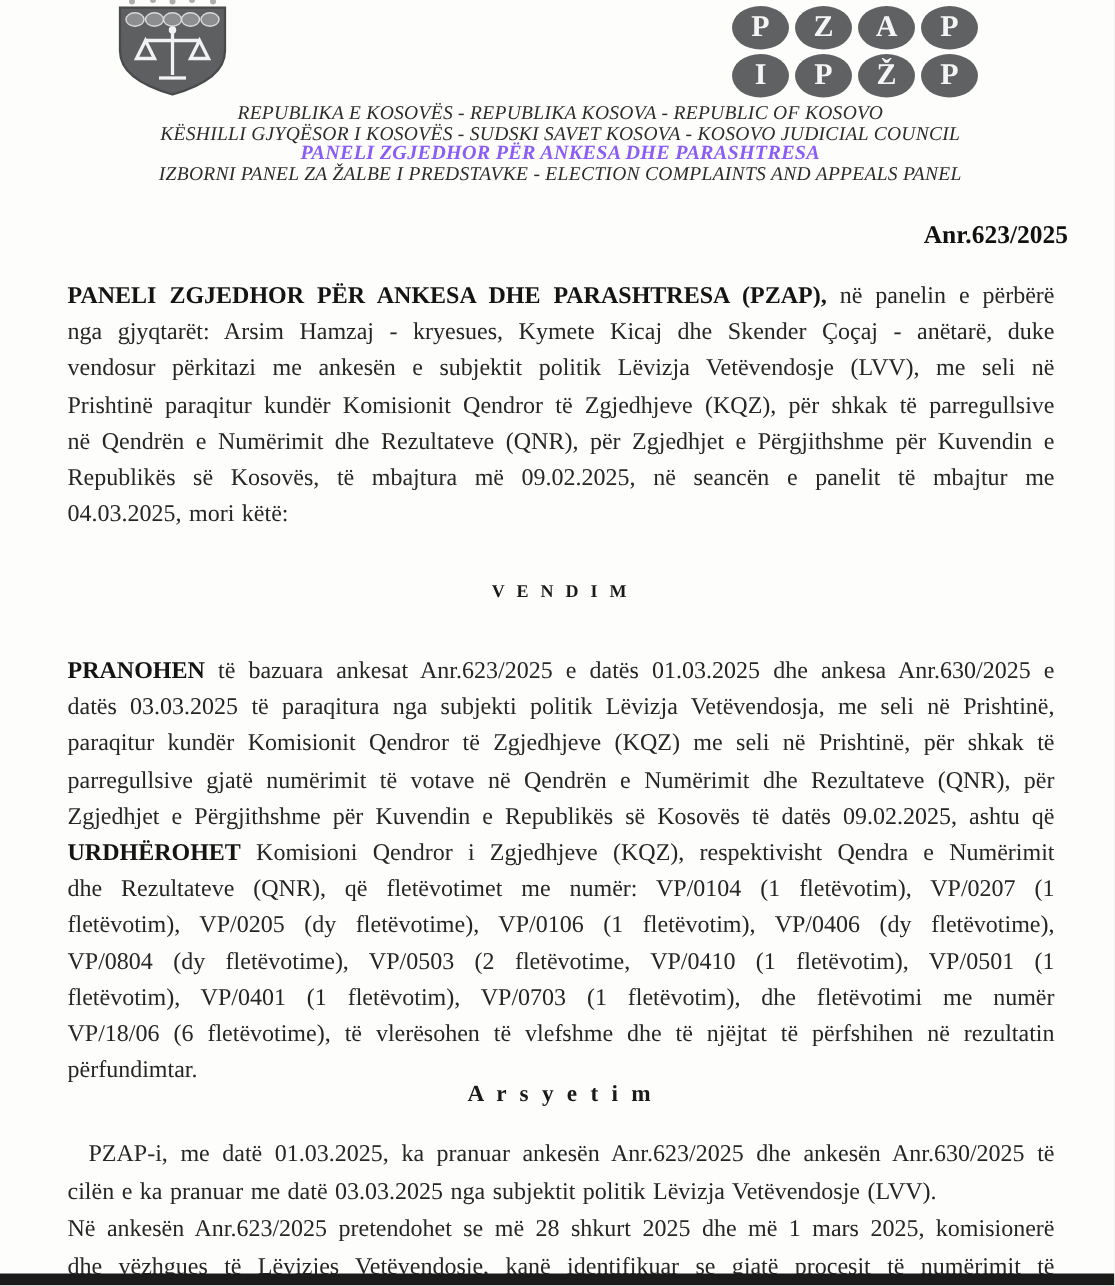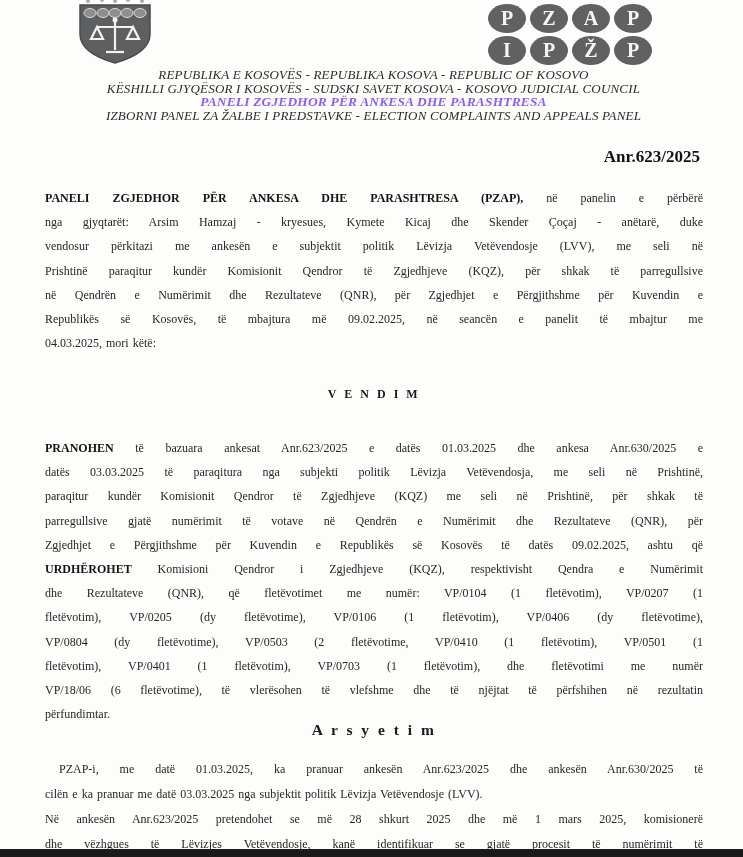--- a/index.html
+++ b/index.html
@@ -26,24 +26,24 @@
     font-size: 20px; font-weight: bold;
     display: inline-flex; align-items: center; justify-content: center;
     font-family: "Liberation Serif", serif;
   }
   .header-lines { position: absolute; left: 45px; top: 68px; width: 657px; text-align: center; font-style: italic; }
   .hline { font-size: 13px; line-height: 13.6px; letter-spacing: 0.2px; color: #2c2c2c; white-space: nowrap; }
   .hline-bold { font-weight: bold; font-size: 13.4px; color: #8b5cf6; }
 
   
   .case-number {
-    position: absolute; top: 147px; right: 43px;
+    position: absolute; top: 147px; right: 31px;
     font-weight: bold; font-size: 17px; color: #111;
   }
-  .para { position: absolute; left: 45px; width: 658px; font-size: 12px; }
+  .para { position: absolute; left: 45px; width: 658px; font-size: 16px; }
   .tline {
     text-align: justify;
     text-align-last: justify;
     line-height: 24.2px;
     color: #262626;
     word-spacing: 1px;
   }
   .tlast { text-align-last: left; }
   .tindent { text-indent: 14px; }
   .bold { font-weight: bold; color: #141414; }

